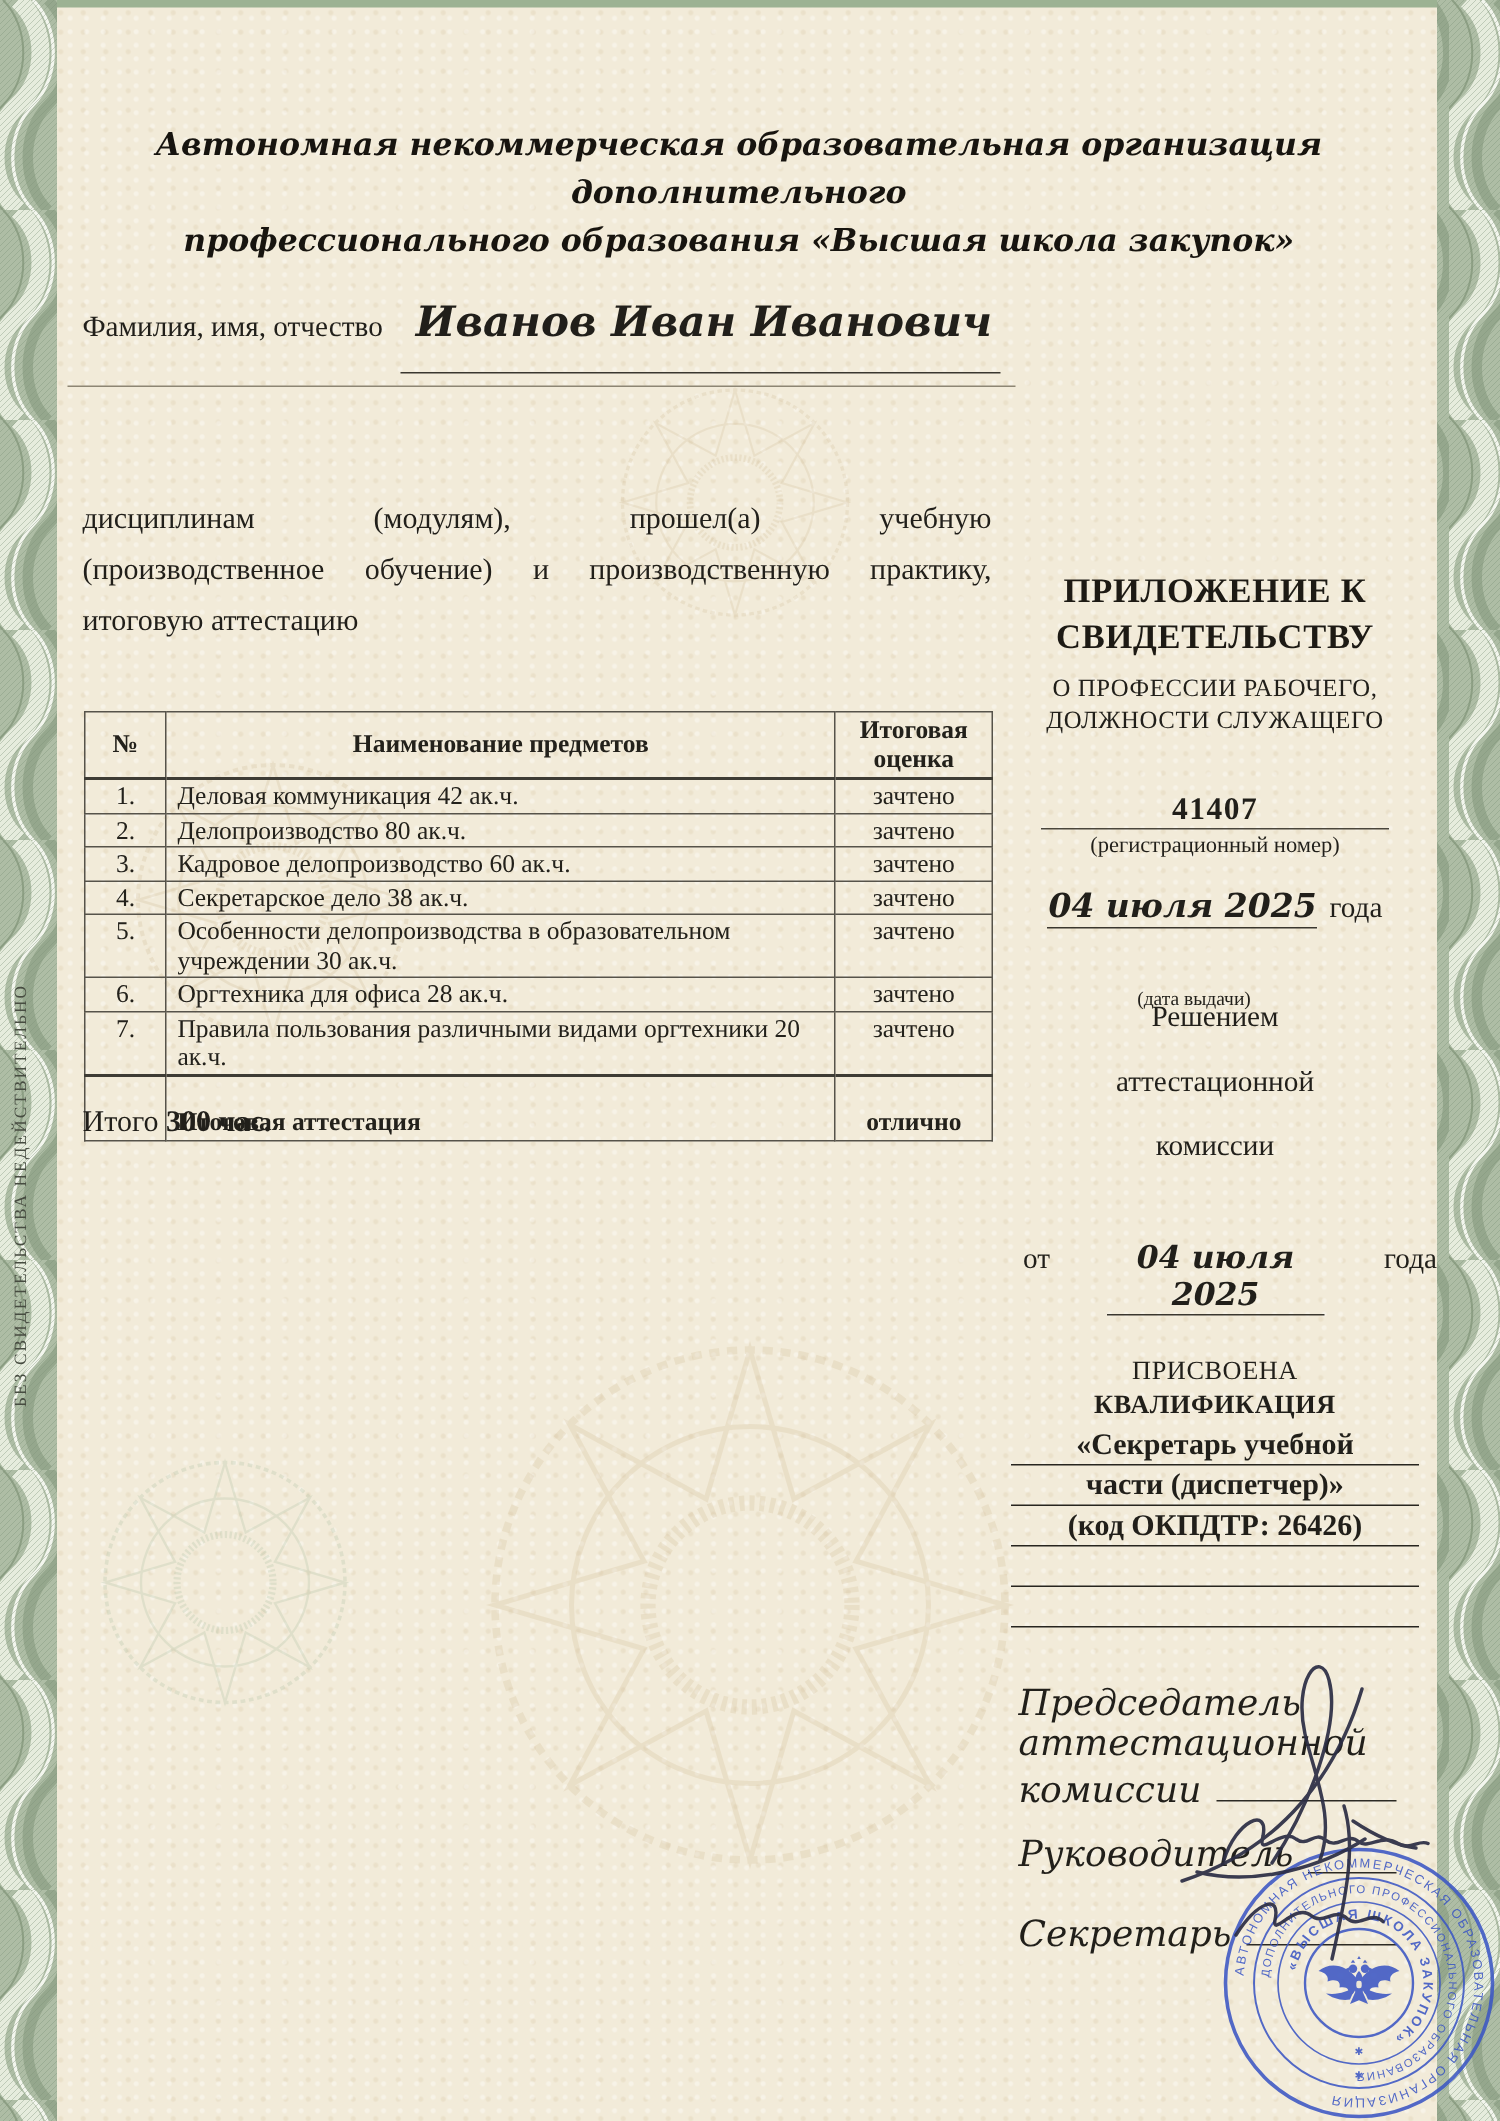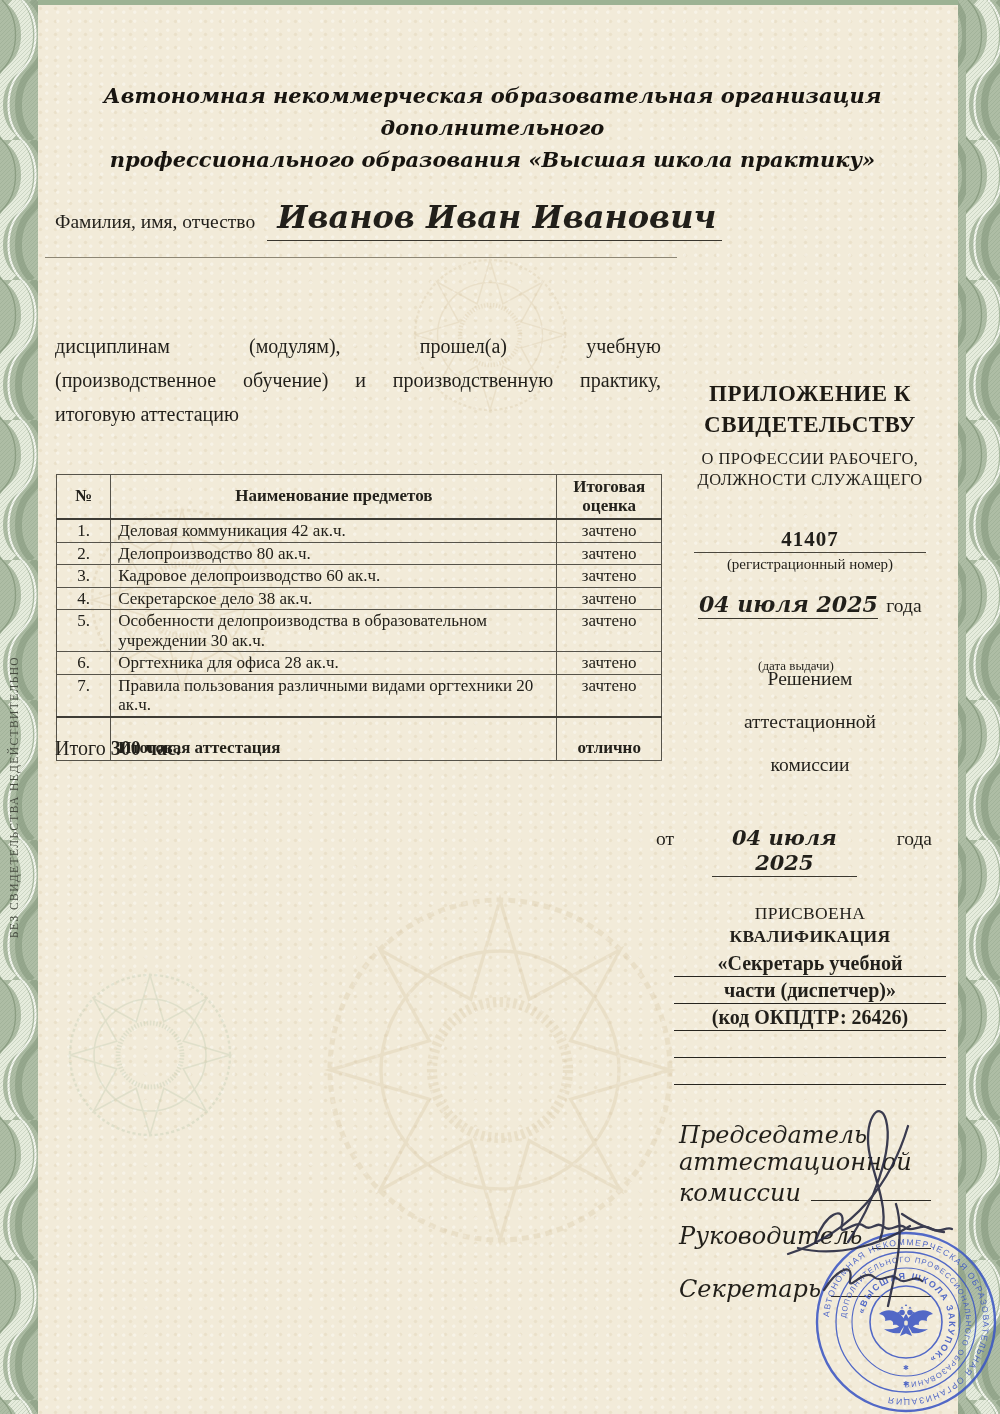--- a/index.html
+++ b/index.html
@@ -24,21 +24,21 @@
   .org-header{
     left:70px;top:80px;width:845px;text-align:center;
     font-family:"DejaVu Serif",serif;font-style:italic;font-weight:bold;
     font-size:21px;line-height:32px;color:#17140f;
   }
   .name-row{left:55px;top:198px;width:597px;display:flex;align-items:baseline;}
   .name-label{font-size:19.5px;white-space:nowrap;}
   .name-value{
     flex:1;margin-left:12px;border-bottom:1.4px solid #3a372f;
     font-family:"DejaVu Serif",serif;font-style:italic;font-weight:bold;
-    font-size:32px;padding:0 6px 4px 10px;white-space:nowrap;
+    font-size:28px;padding:0 6px 17px 10px;white-space:nowrap;
   }
   .rule-2{left:45px;top:257px;width:632px;border-bottom:1px solid #8d8674;height:0;}
 
   .study-par{left:55px;top:329px;width:606px;font-size:20px;line-height:34px;}
   .study-par .jline{text-align:justify;text-align-last:justify;}
   .study-par .lline{text-align:left;}
 
   table.subjects{
     position:absolute;left:56px;top:474px;width:606px;border-collapse:collapse;
     font-size:17px;color:#23211b;
@@ -69,21 +69,21 @@
   .date-row{top:591px;left:672px;width:276px;display:flex;align-items:baseline;justify-content:center;}
   .date-value{
     width:180px;border-bottom:1.3px solid #3a372f;text-align:center;
     font-family:"DejaVu Serif",serif;font-style:italic;font-weight:bold;font-size:22px;padding-bottom:1px;
   }
   .date-suffix{font-size:19.5px;margin-left:8px;}
   .date-caption{top:658px;font-size:13px;transform:translateX(-14px);}
   .decision-1{top:668px;font-size:19.5px;}
   .decision-2{top:711px;font-size:19.5px;}
   .decision-3{top:754px;font-size:19.5px;}
-  .from-row{top:825px;left:656px;width:276px;display:flex;align-items:baseline;justify-content:center;font-size:19.5px;gap:32px;}
+  .from-row{top:825px;left:682px;width:276px;display:flex;align-items:baseline;justify-content:center;font-size:19.5px;gap:32px;}
   .from-word{margin-right:6px;}
   .from-date{
     width:150px;border-bottom:1.3px solid #3a372f;text-align:center;
     font-family:"DejaVu Serif",serif;font-style:italic;font-weight:bold;font-size:21px;padding-bottom:1px;
   }
   .qual-head1{top:903px;font-size:17.5px;font-weight:normal;letter-spacing:.4px;}
   .qual-head2{top:926px;font-size:17.5px;font-weight:bold;letter-spacing:.4px;}
   .qual-lines{top:951px;left:674px;width:272px;}
   .qual-line{
     border-bottom:1.8px solid #27251f;font-weight:bold;font-size:20px;
@@ -137,21 +137,21 @@
     <use href="#rosette" transform="translate(500,1070) scale(1.7)" stroke="#cdb68c" opacity="0.22"></use>
     <use href="#rosette" transform="translate(150,1055) scale(0.8)" stroke="#a9bd9f" opacity="0.25"></use>
   </svg>
 
   <div class="content">
 
     <div class="edge-text">БЕЗ СВИДЕТЕЛЬСТВА НЕДЕЙСТВИТЕЛЬНО</div>
 
     <div class="abs org-header">
       <div>Автономная некоммерческая образовательная организация дополнительного</div>
-      <div>профессионального образования «Высшая школа практику»</div>
+      <div>профессионального образования «Высшая школа закупок»</div>
     </div>
 
     <div class="abs name-row">
       <span class="name-label">Фамилия, имя, отчество</span>
       <span class="name-value">Иванов Иван Иванович</span>
     </div>
     <div class="abs rule-2"></div>
 
     <div class="abs study-par">
       <div class="jline">дисциплинам (модулям), прошел(а) учебную</div>

